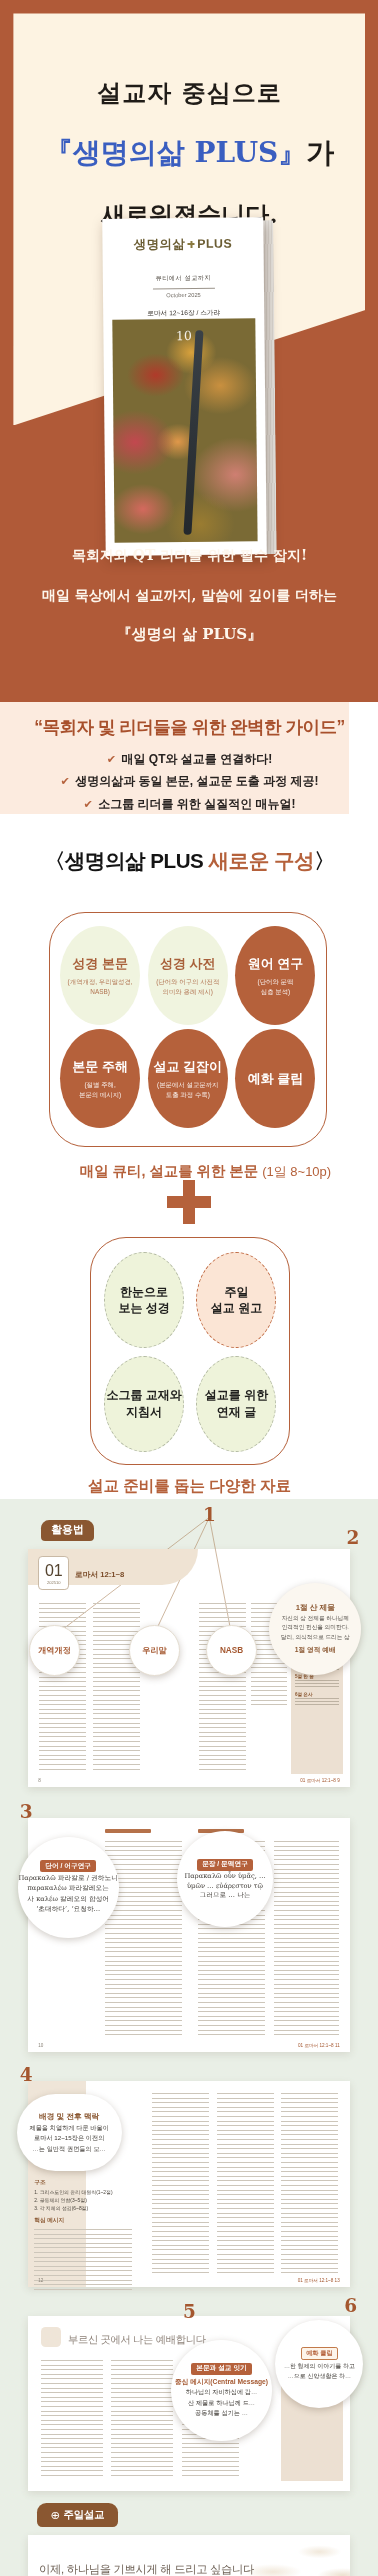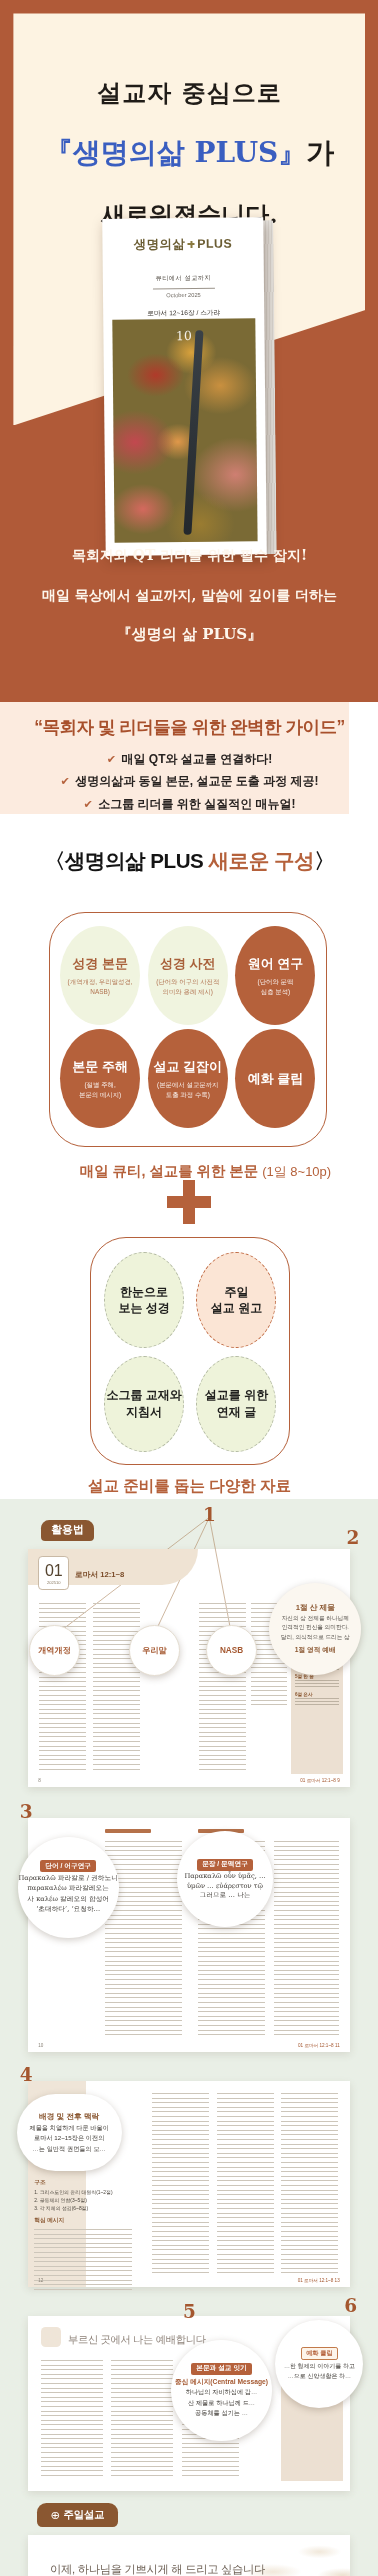--- a/index.html
+++ b/index.html
@@ -143,21 +143,21 @@
   .co5 .cm{font-size:6.7px;font-weight:800;color:#a4572f;margin-top:3.1px;}
   .co5 .ln{font-size:6.2px;color:#3c3833;margin-top:1.5px;}
   .badge-o{border:0.8px solid #c27a4a;color:#b5613b;background:#fdf4ea;font-size:6.2px;font-weight:800;padding:1px 4.6px;border-radius:2.1px;}
   .co6 .ln{font-size:6px;color:#3c3833;margin-top:1.5px;}
   
   .sp5{top:1036px;height:188px;overflow:hidden;}
   .sp5-deco{position:absolute;right:-15.5px;top:-10.3px;width:155px;height:67px;background:
      radial-gradient(31px 9.3px at 70% 40%, #f1e8da 0%, rgba(241,232,218,0) 70%),
      radial-gradient(41px 11.3px at 40% 70%, #f1e8da 0%, rgba(241,232,218,0) 70%),
      radial-gradient(36px 10.3px at 85% 75%, #ece1cf 0%, rgba(236,225,207,0) 70%);}
-  .sp5-title{position:absolute;left:22px;top:27px;font-size:11.3px;color:#6b5e52;letter-spacing:-0.3px;text-align:right;}
+  .sp5-title{position:absolute;left:11px;top:27px;font-size:11.3px;color:#6b5e52;letter-spacing:-0.3px;text-align:right;}
 </style>
 </head>
 <body>
 
 <div class="page">
 
   <section class="hero">
     <div class="hero-cream"></div>
     <div class="hero-title">
       <div class="ht1">설교자 중심으로</div>

